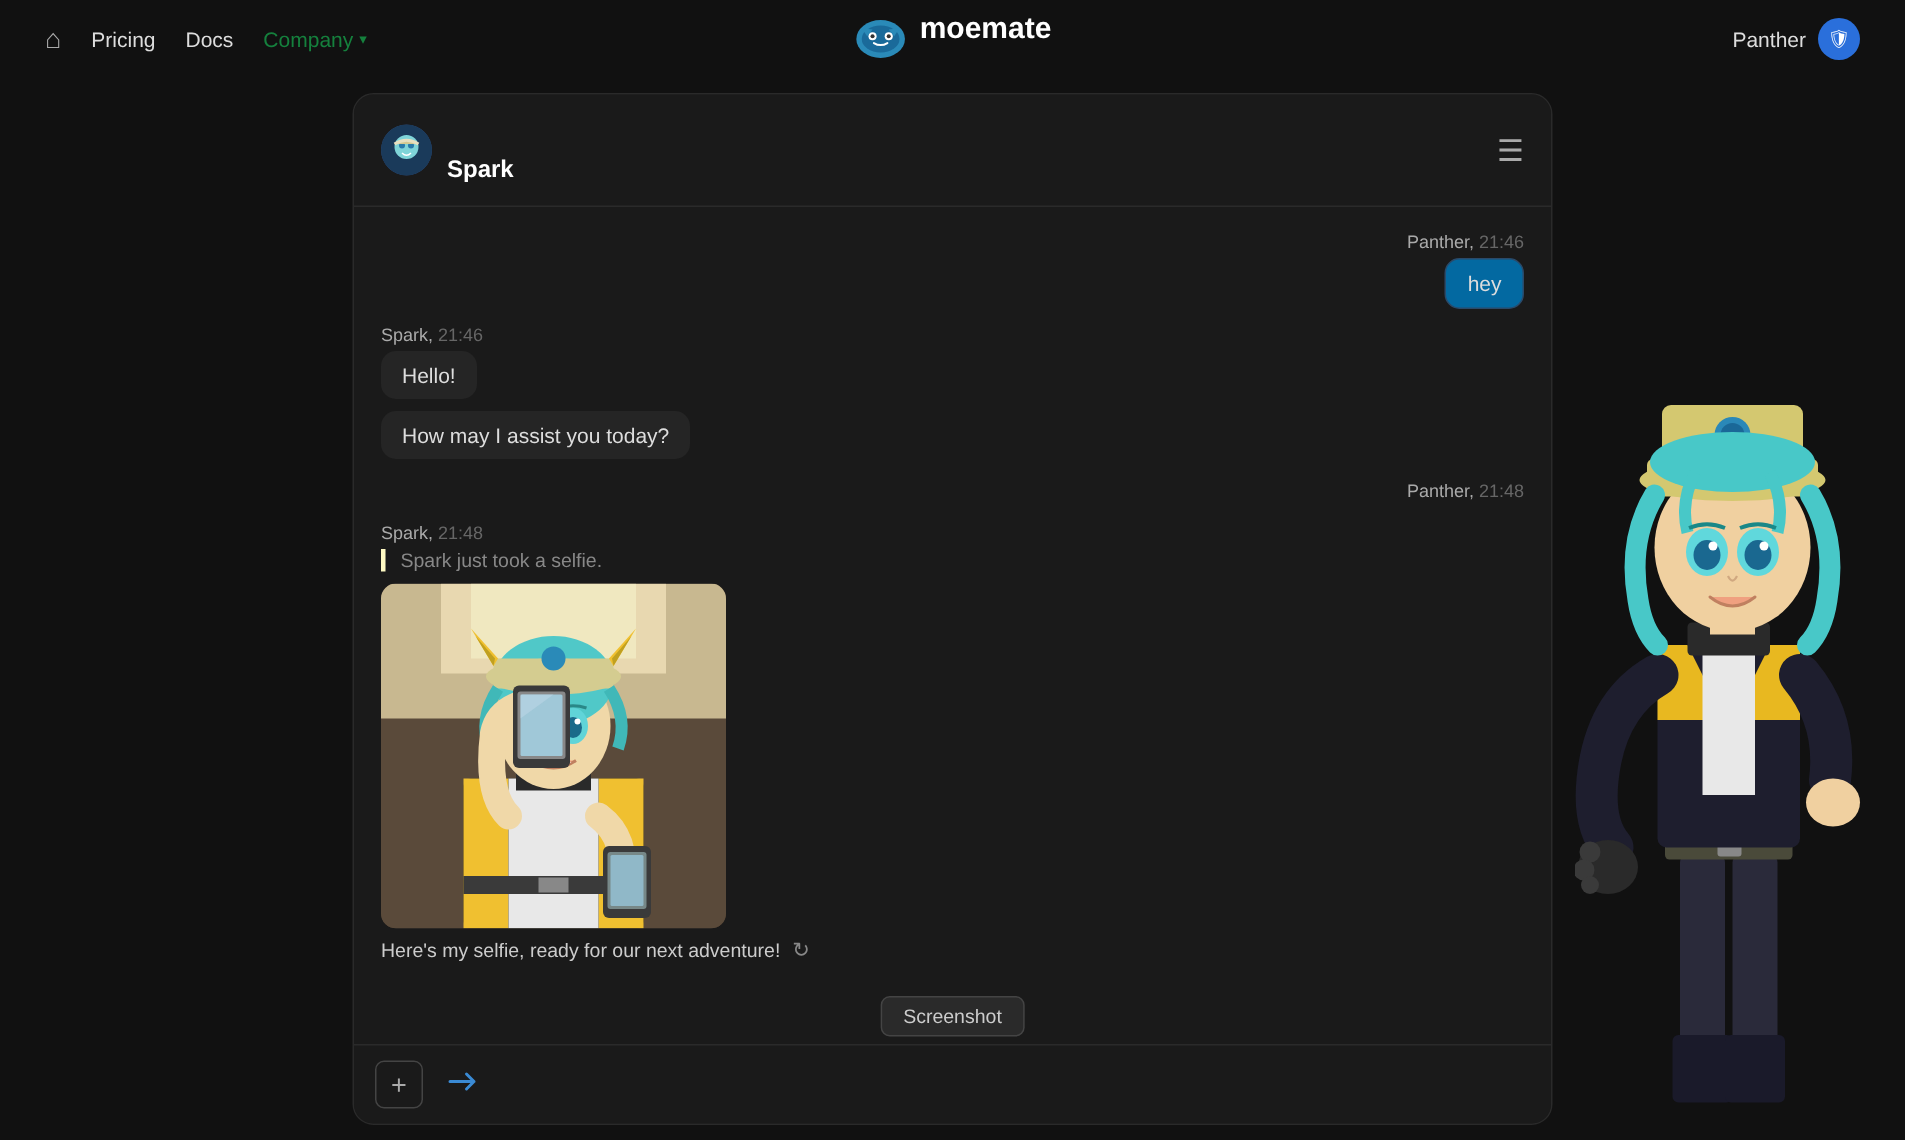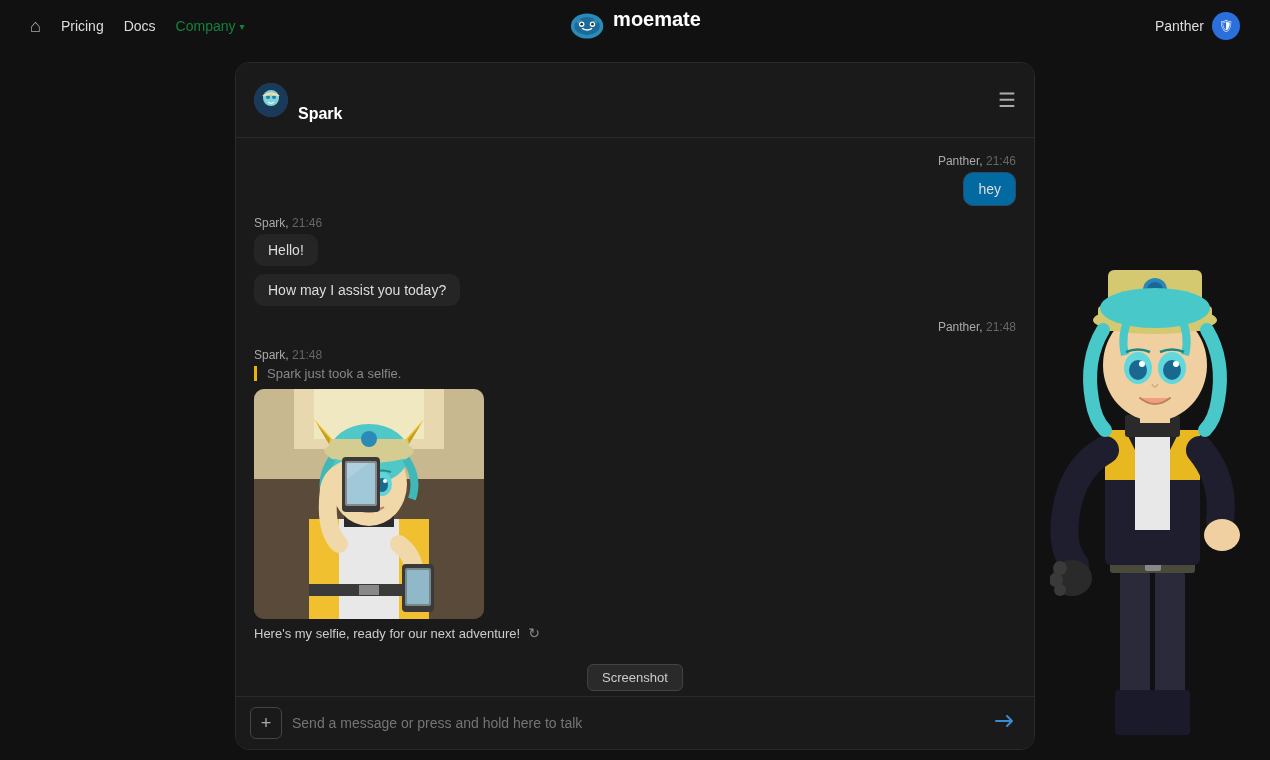--- a/index.html
+++ b/index.html
@@ -189,21 +189,21 @@
       display: inline-block;
     }
 
     
     .selfie-action {
       display: flex;
       align-items: center;
       gap: 6px;
       font-size: 13px;
       color: #888;
-      border-left: 3px solid #eab308;
+      border-left: 3px solid #fef9c3;
       padding-left: 10px;
       margin-bottom: 8px;
     }
     .selfie-image-container {
       width: 230px;
       height: 230px;
       border-radius: 10px;
       overflow: hidden;
       background: #2a2a2a;
       position: relative;
@@ -468,21 +468,20 @@
       </div>
 
     </div>
 
     <button class="screenshot-btn">Screenshot</button>
 
     <div class="chat-input-bar">
       <button class="add-btn">
         <span>+</span>
       </button>
-      <input class="chat-input" type="text" placeholder="Send a message or press and hold here to talk" style="">
       <button class="send-btn">
         <span>
           <svg width="20" height="20" viewBox="0 0 20 20">
             <path d="M2 10 L18 10 M13 5 L18 10 L13 15" stroke="#3a8ad4" stroke-width="2" fill="none" stroke-linecap="round" stroke-linejoin="round"></path>
           </svg>
         </span>
       </button>
     </div>
   </div>
 

